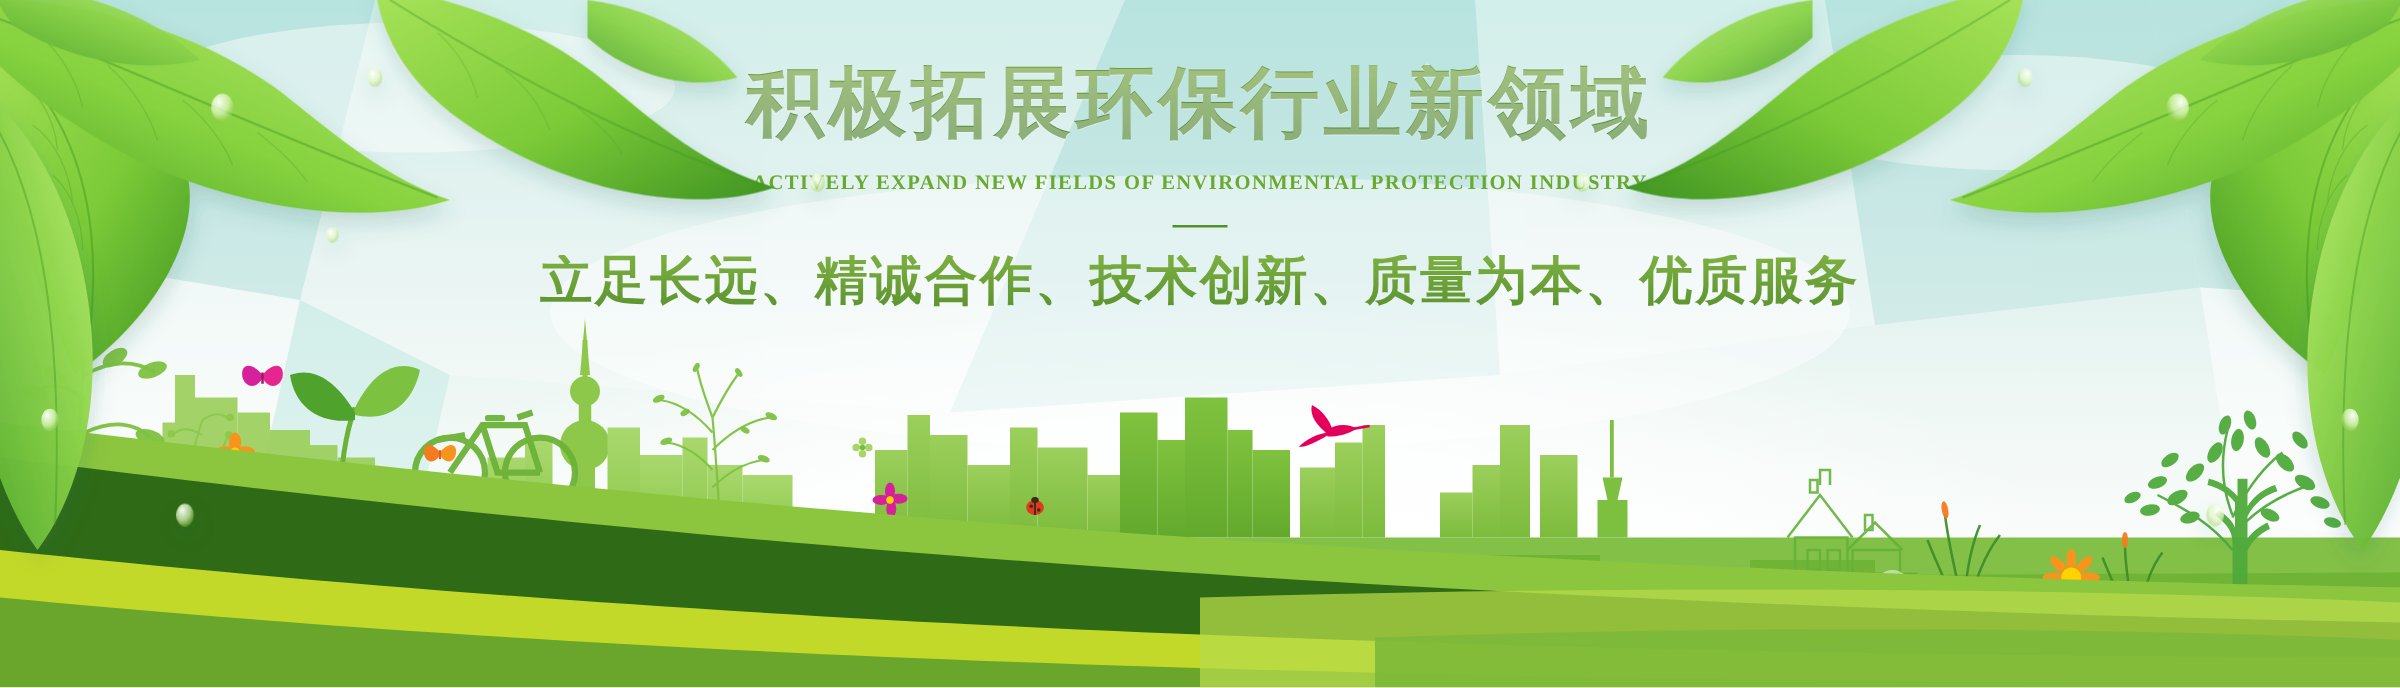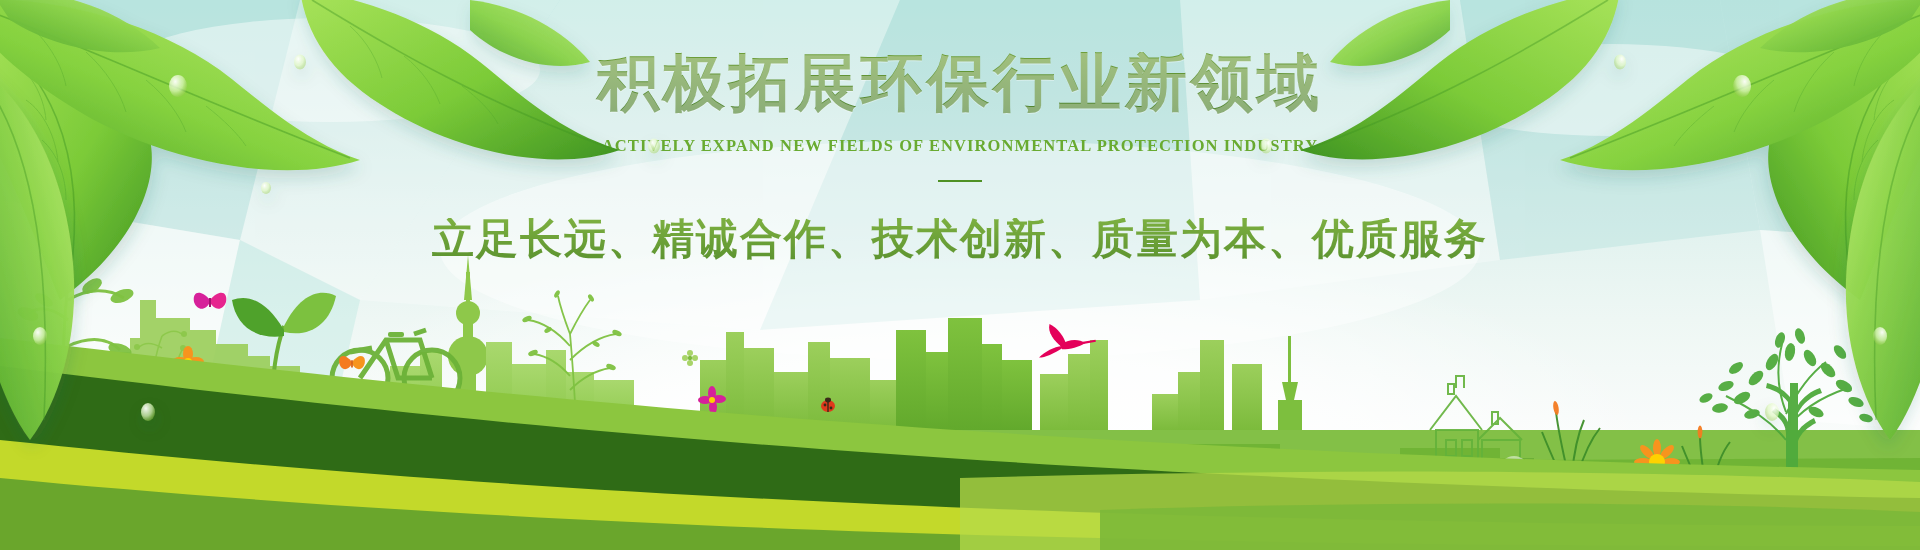--- a/index.html
+++ b/index.html
@@ -41,21 +41,21 @@
     letter-spacing:1.1px;
     font-weight:700;
     color:#69ab31;
     font-family:"Liberation Serif","DejaVu Serif",serif;
   }
   .divider {
     width:44px; height:2px; background:#4f9125;
     margin:24px auto 0;
   }
   .tagline {
-    margin-top:36px;
+    margin-top:22px;
     font-size:42px; line-height:1;
     letter-spacing:2px;
     font-weight:700;
     color:#6fa93a;
     background:linear-gradient(to bottom,#7db041 0%,#5d9430 100%);
     -webkit-background-clip:text; background-clip:text;
     -webkit-text-fill-color:transparent;
     font-family:"Liberation Serif","DejaVu Serif",serif;
   }
 

